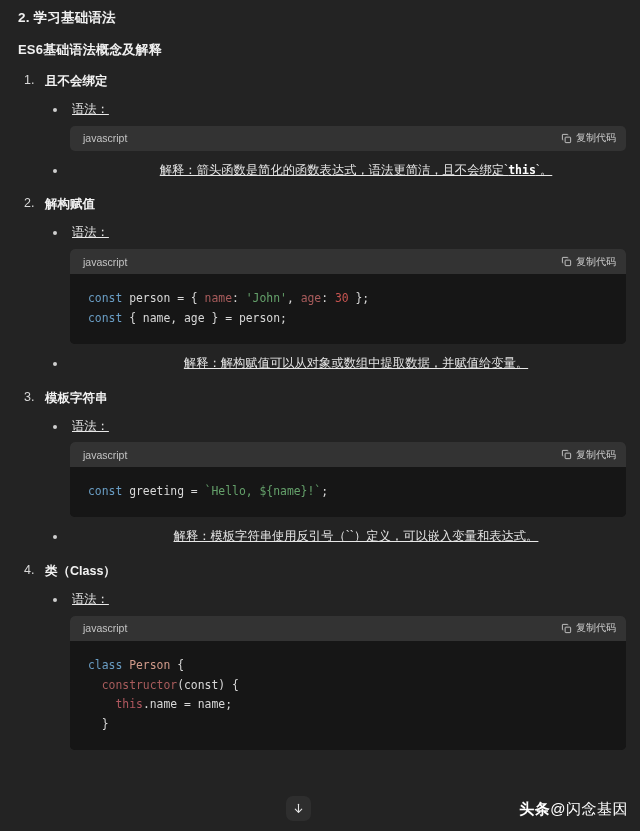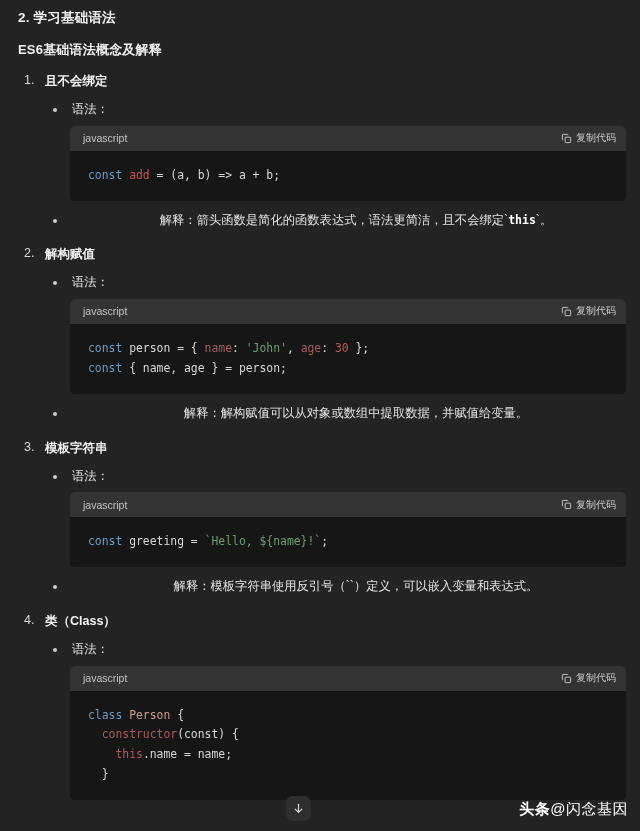--- a/index.html
+++ b/index.html
@@ -66,21 +66,21 @@
   .topic-num {
     position: absolute;
     left: 24px;
     top: 0;
     font-weight: 400;
     color: #d8d8d8;
     font-size: 12.5px;
   }
 
   
-  .bullets { list-style: none; margin-top: 10px; }
+  .bullets { list-style: none; margin-top: 10px; text-decoration: underline; }
 
   .bullet {
     position: relative;
     padding-left: 72px;
     font-size: 12.3px;
     color: #e4e4e4;
     line-height: 1.6;
   }
 
   .bullet::before {
@@ -209,21 +209,20 @@
           <div class="code-head">
             <span class="code-lang">javascript</span>
             <div class="copy-btn">
               <svg class="copy-icon" viewBox="0 0 24 24" fill="none" stroke="#cdcdcd" stroke-width="2" stroke-linejoin="round">
                 <rect x="9" y="9" width="12" height="12" rx="1.5"></rect>
                 <path d="M5 15H4a1 1 0 0 1-1-1V4a1 1 0 0 1 1-1h10a1 1 0 0 1 1 1v1"></path>
               </svg>
               <span>复制代码</span>
             </div>
           </div>
-          <div class="code-body"><span class="tok-kw">const</span><span class="tok-plain"> </span><span class="tok-fn">add</span><span class="tok-plain"> = (a, b) =&gt; a + b;</span></div>
         </div>
         <ul class="bullets">
           <li class="bullet explain"><span>解释：箭头函数是简化的函数表达式，语法更简洁，且不会绑定`</span><span class="inline-code">this</span><span>`。</span></li>
         </ul>
       </li>
       <li class="topic">
         <div class="topic-head"><span class="topic-num">2.</span><span>解构赋值</span></div>
         <ul class="bullets">
           <li class="bullet syntax">语法：</li>
         </ul>

